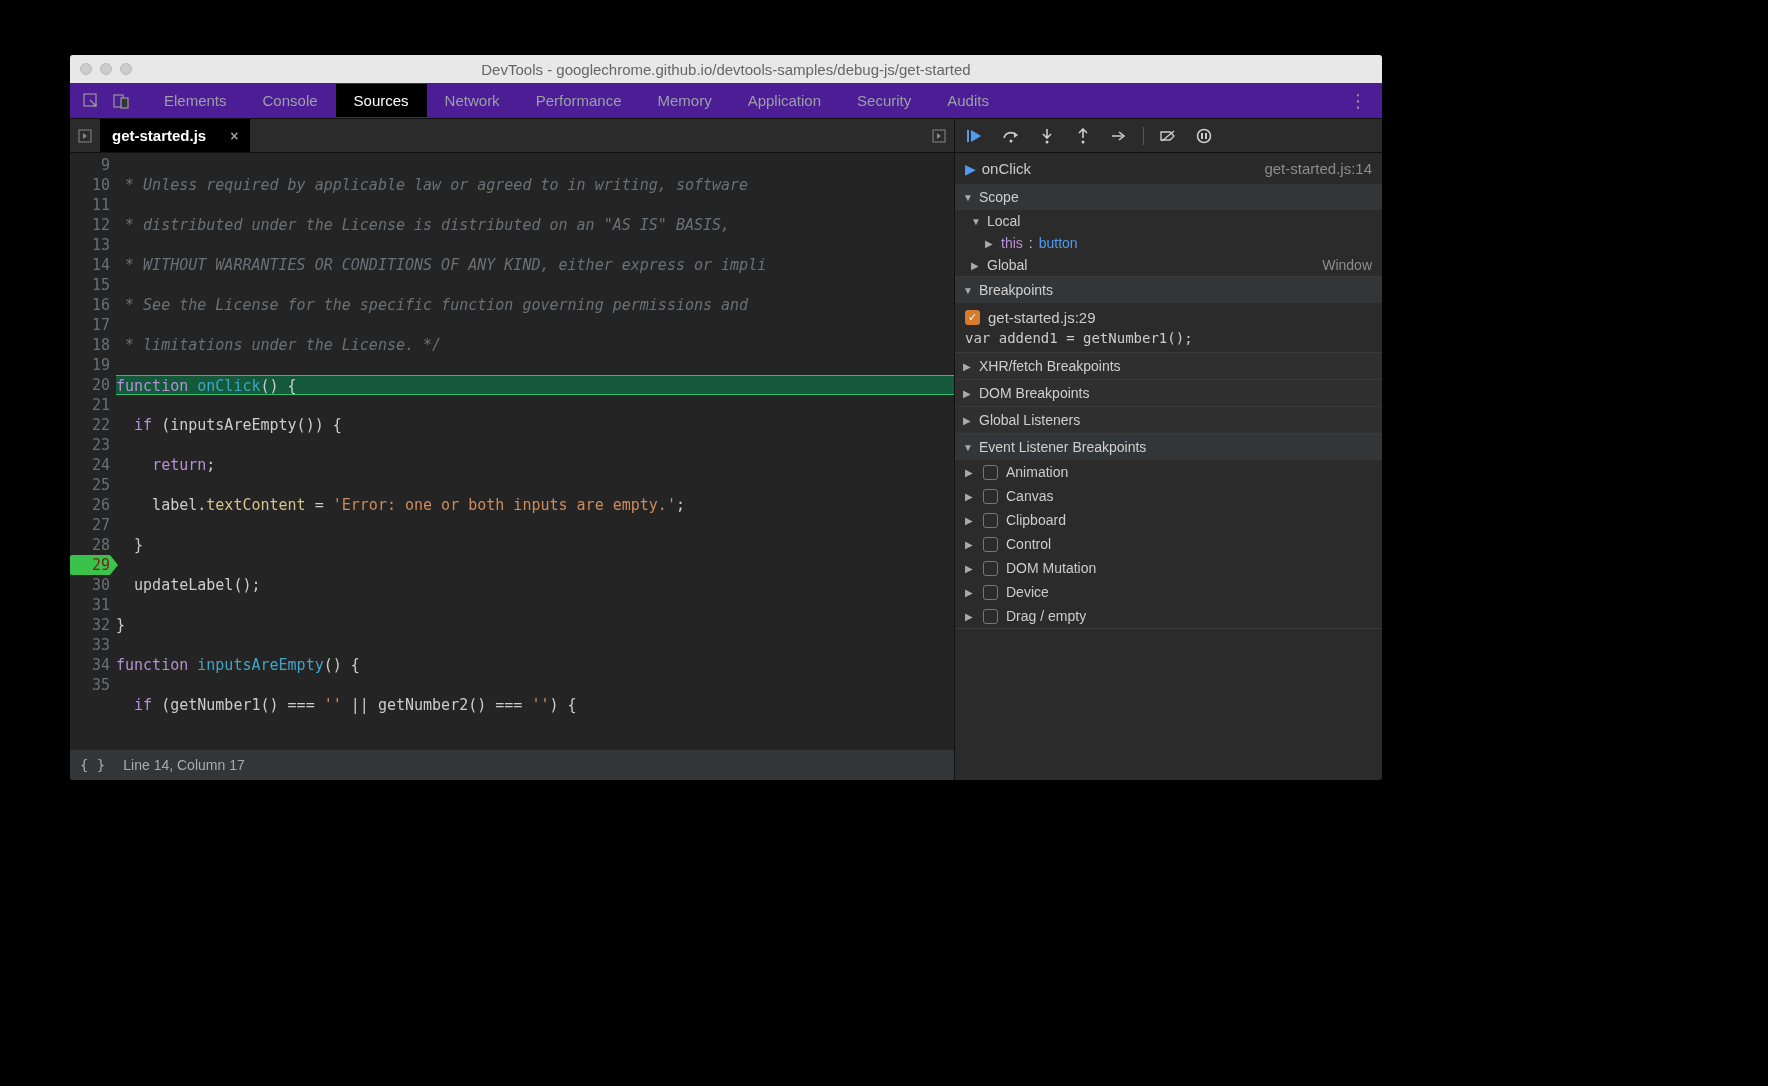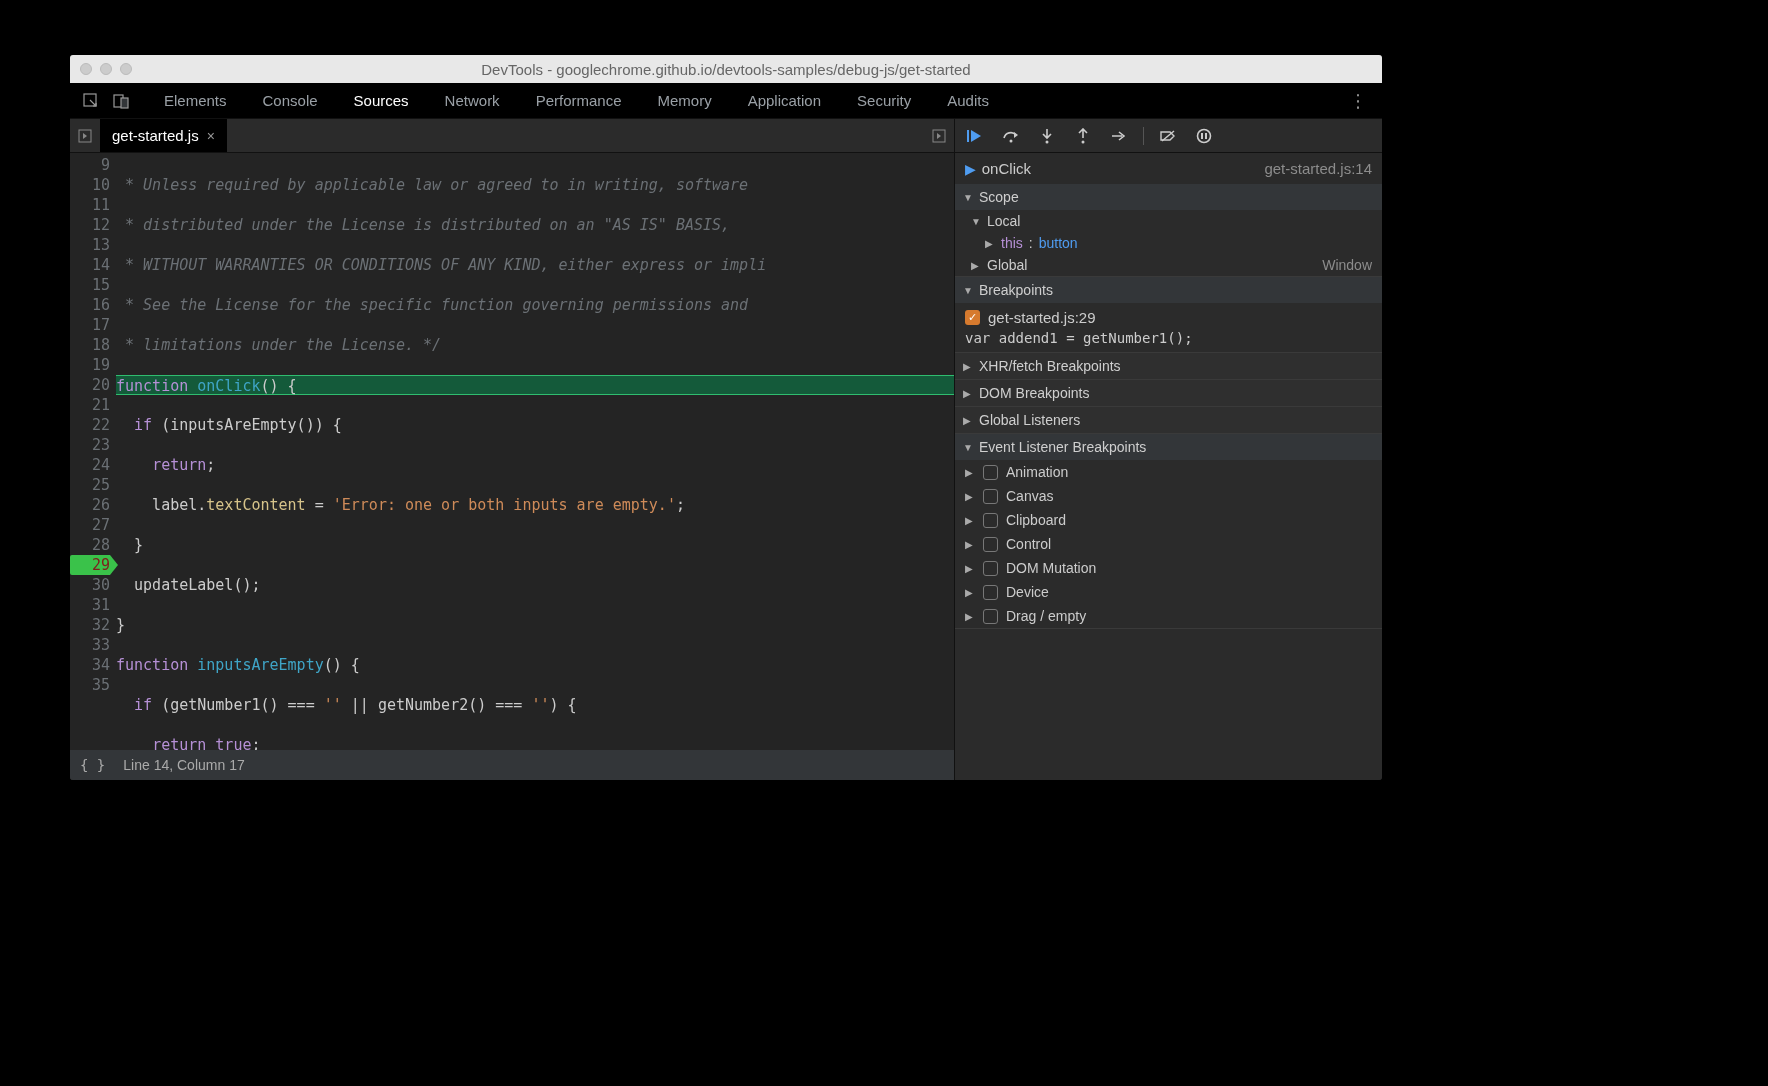--- a/index.html
+++ b/index.html
@@ -28,36 +28,36 @@
     background: #e8e8e8;
     display: flex; align-items: center;
     padding: 0 10px;
     position: relative;
   }
   .traffic { display:flex; gap:8px; }
   .traffic span { width:12px; height:12px; border-radius:50%; background:#ccc; display:inline-block; border:1px solid #bbb;}
   .titlebar-title { position:absolute; left:0; right:0; text-align:center; color:#666; font-size:15px; }
   .tabbar {
     height: 36px;
-    background: #000000;
+    background: #4c1d95;
     display:flex; align-items:center;
     border-bottom:1px solid #111;
     padding: 0 6px;
   }
   .dock-icon { width:22px; height:22px; display:flex; align-items:center; justify-content:center; margin:0 4px; color:#999; }
   .tabs { display:flex; margin-left:10px; gap:0; }
   .tab { padding:8px 18px; color:#9aa0a6; font-size:15px; cursor:pointer; }
   .tab.active { background:#000; color:#fff; }
   .more { margin-left:auto; color:#999; padding:0 8px; font-size:18px; letter-spacing:1px;}
   .body { flex:1; display:flex; overflow:hidden; }
   .editor-col { flex:1; display:flex; flex-direction:column; background:#242424; overflow:hidden; }
   .right-col { width:428px; background:#2b2b2b; display:flex; flex-direction:column; border-left:1px solid #111; overflow:hidden;}
   .file-tabs { height:34px; display:flex; align-items:stretch; background:#2b2b2b; border-bottom:1px solid #111;}
   .nav-icon { width:30px; display:flex; align-items:center; justify-content:center; color:#888;}
-  .file-tab { display:flex; align-items:center; background:#000; color:#fff; padding:10px 12px; font-size:15px; gap:8px;}
+  .file-tab { display:flex; align-items:center; background:#000; color:#fff; padding:10px 12px; font-size:15px; gap:24px;font-weight:bold;}
   .file-tab .close { color:#999; font-size:14px;}
   .nav-right { margin-left:auto; display:flex; align-items:center;}
   .code-area { flex:1; display:flex; overflow:hidden; font-family: Menlo, Consolas, monospace; font-size:15px; line-height:20px;}
   .gutter { width:46px; background:#242424; text-align:right; padding:2px 6px 0 0; color:#6b7075; user-select:none;}
   .gutter .ln { height:20px; }
   .gutter .ln.bp { background:#3ac24a; color:#7f1d1d; position:relative; border-radius:2px 0 0 2px;}
   .gutter .ln.bp::after { content:''; position:absolute; right:-8px; top:0; border-top:10px solid transparent; border-bottom:10px solid transparent; border-left:8px solid #3ac24a;}
   .codelines { flex:1; padding-top:2px; white-space:pre; overflow:hidden;}
   .codelines .line { height:20px; }
   .line.hl { background:#145a3a; border-top:1px solid #2fbd6f; border-bottom:1px solid #2fbd6f; box-sizing:border-box;}
@@ -191,21 +191,20 @@
 <div class="line"><span class="c-comment"> * limitations under the License. */</span></div>
 <div class="line hl"><span class="c-kw">function</span> <span class="c-fn">onClick</span><span>() {</span></div>
 <div class="line">  <span class="c-kw">if</span><span> (inputsAreEmpty()) {</span></div>
 <div class="line">    <span class="c-kw">return</span><span>;</span></div>
 <div class="line"><span>    label.</span><span class="c-prop">textContent</span><span> = </span><span class="c-str">'Error: one or both inputs are empty.'</span><span>;</span></div>
 <div class="line"><span>  }</span></div>
 <div class="line"><span>  updateLabel();</span></div>
 <div class="line"><span>}</span></div>
 <div class="line"><span class="c-kw">function</span> <span class="c-fn">inputsAreEmpty</span><span>() {</span></div>
 <div class="line"><span>  </span><span class="c-kw">if</span><span> (getNumber1() === </span><span class="c-str">''</span><span> || getNumber2() === </span><span class="c-str">''</span><span>) {</span></div>
-<div class="line">    <span class="c-kw">return</span> <span class="c-bool">true</span><span>;</span></div>
 
 
 
 
 
 
 
 
 
 

